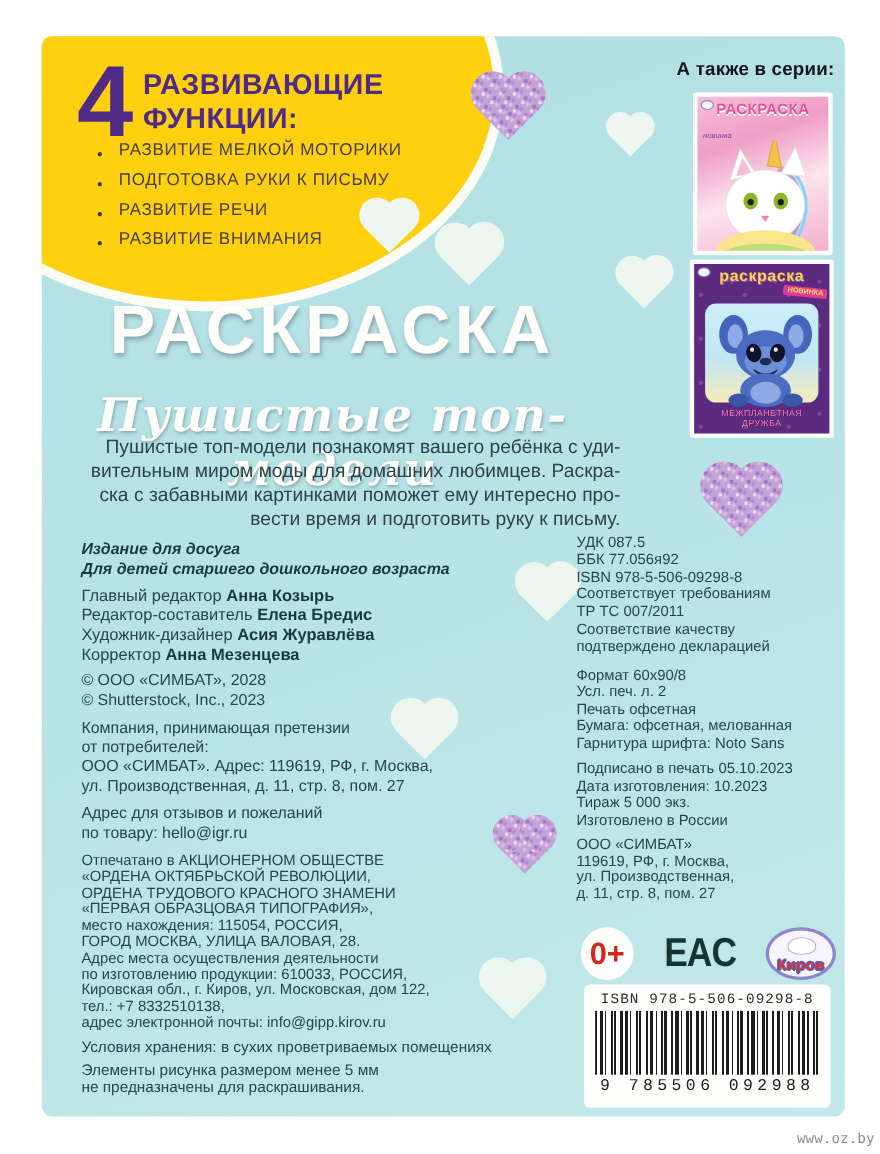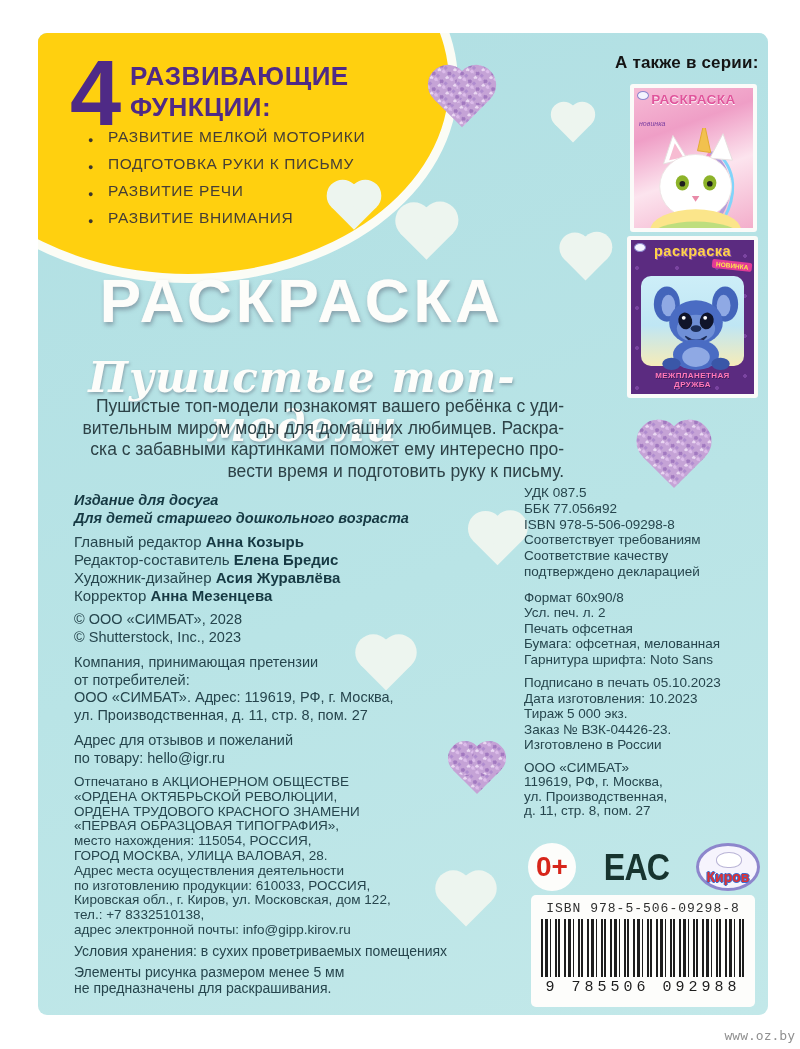--- a/index.html
+++ b/index.html
@@ -54,21 +54,21 @@
                            radial-gradient(circle at 85% 40%, #7a44a0 4%, rgba(0,0,0,0) 5%);
           background-size:40px 40px; }
   .t2-title { margin-top:3px; text-align:center; font-size:14.5px; font-weight:800; color:#ffd348;
           letter-spacing:0.5px; text-shadow:1px 1px 0 #8a4db0; }
   .t2-badge { position:absolute; right:2px; top:21px; background:#e23a97; color:#ffe44d;
           font-size:6.5px; font-weight:700; padding:1px 4px; border-radius:2px; transform:rotate(6deg); }
   .t2-panel { position:absolute; left:10px; right:10px; top:36px; bottom:28px;
           background:linear-gradient(#cdeef8 0%,#bfe6f4 55%,#f6ecb8 100%); border-radius:10px; }
   .alien-svg { position:absolute; left:6px; top:2px; width:98px; height:92px; }
   .t2-caption { position:absolute; left:0; bottom:5px; width:100%; text-align:center;
-          font-size:8px; line-height:9px; font-weight:700; color:#ff79b8;
+          font-size:8px; line-height:9px; font-weight:400; color:#ff79b8;
           text-shadow:0.5px 0.5px 0 #3d1a57; letter-spacing:0.4px; }
   .t2-caption span { display:block; }
 
   
   .main-title { position:absolute; left:14px; top:232px; width:500px; text-align:center;
           font-size:62px; font-weight:800; letter-spacing:4px; color:#fdfdfa;
           text-shadow:1px 3px 4px rgba(95,110,125,0.55), 0 0 1px #ffffff; }
   .subtitle { position:absolute; left:14px; top:300px; width:500px; text-align:center;
           font-family:"DejaVu Serif", serif; font-style:italic; font-weight:700;
           font-size:42px; color:#fdfdfa; letter-spacing:1px;
@@ -269,35 +269,35 @@
         <span>не предназначены для раскрашивания.</span>
       </div>
     </div>
 
     <div class="right-col">
       <div class="rblk1">
         <span>УДК 087.5</span>
         <span>ББК 77.056я92</span>
         <span>ISBN 978-5-506-09298-8</span>
         <span>Соответствует требованиям</span>
+        <span>ТР ТС 007/2011</span>
         <span>Соответствие качеству</span>
         <span>подтверждено декларацией</span>
       </div>
       <div class="rblk2">
         <span>Формат 60х90/8</span>
         <span>Усл. печ. л. 2</span>
         <span>Печать офсетная</span>
         <span>Бумага:  офсетная, мелованная</span>
         <span>Гарнитура шрифта: Noto Sans</span>
       </div>
       <div class="rblk3">
         <span>Подписано в печать 05.10.2023</span>
         <span>Дата изготовления: 10.2023</span>
         <span>Тираж 5 000 экз.</span>
-        <span>Заказ № ВЗК-04426-23.</span>
         <span>Изготовлено в России</span>
       </div>
       <div class="rblk4">
         <span>ООО «СИМБАТ»</span>
         <span>119619, РФ, г. Москва,</span>
         <span>ул. Производственная,</span>
         <span>д. 11, стр. 8, пом. 27</span>
       </div>
     </div>
 

